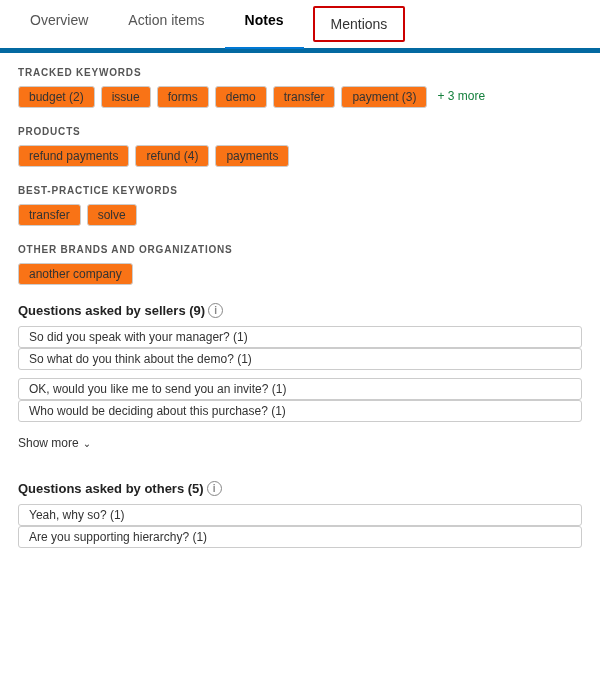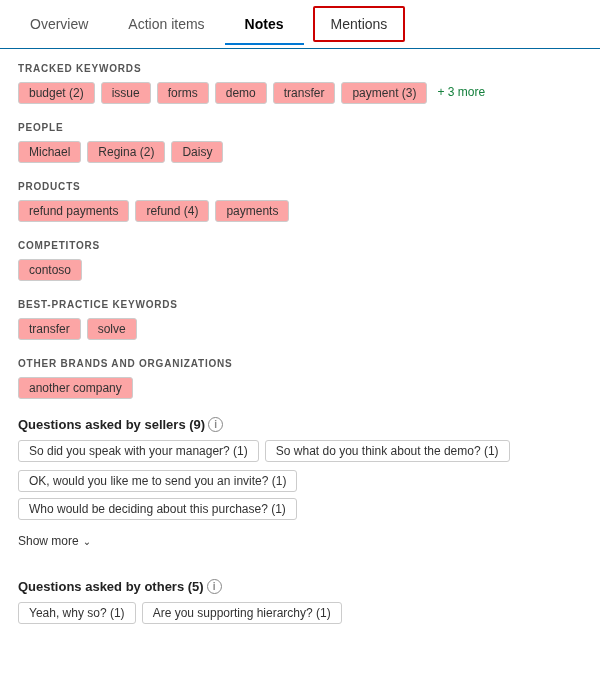--- a/index.html
+++ b/index.html
@@ -9,23 +9,22 @@
       color: #333;
       background: #fff;
       width: 600px;
       min-height: 679px;
       overflow-x: hidden;
     }
 
     
     .tab-bar {
       display: flex;
-      border-bottom: 1px solid #0369a1;
+      border-bottom: 5px solid #0369a1;
       padding: 0 10px;
-      align-items: center;
     }
     .tab {
       padding: 12px 20px;
       cursor: pointer;
       color: #555;
       font-size: 14px;
       position: relative;
       white-space: nowrap;
     }
     .tab.active {
@@ -75,21 +74,21 @@
       flex-wrap: wrap;
       gap: 6px;
     }
     .tag {
       border: 1px solid #ccc;
       border-radius: 3px;
       padding: 3px 10px;
       font-size: 12px;
       color: #333;
       cursor: pointer;
-      background: #fca5a5;
+      background: #f97316;
     }
     .tag.more-link {
       border: none;
       color: #15803d;
       padding: 3px 4px;
       cursor: pointer;
       background: none;
     }
 
     
@@ -114,22 +113,22 @@
       align-items: center;
       justify-content: center;
       font-size: 10px;
       color: #888;
       cursor: pointer;
       flex-shrink: 0;
     }
     .question-tags {
       display: flex;
       flex-wrap: wrap;
-      gap: 6px;
       margin-bottom: 8px;
+      flex-direction: column;
     }
     .question-tag {
       border: 1px solid #ccc;
       border-radius: 3px;
       padding: 3px 10px;
       font-size: 12px;
       color: #333;
       cursor: pointer;
       background: #fff;
     }
@@ -173,44 +172,30 @@
       <span class="tag">budget (2)</span>
       <span class="tag">issue</span>
       <span class="tag">forms</span>
       <span class="tag">demo</span>
       <span class="tag">transfer</span>
       <span class="tag">payment (3)</span>
       <span class="tag more-link">+ 3 more</span>
     </div>
   </div>
 
-  <div class="section">
-    <div class="section-title">PEOPLE</div>
-    <div class="tags">
-      <span class="tag">Michael</span>
-      <span class="tag">Regina (2)</span>
-      <span class="tag">Daisy</span>
-    </div>
-  </div>
 
   <div class="section">
     <div class="section-title">PRODUCTS</div>
     <div class="tags">
       <span class="tag">refund payments</span>
       <span class="tag">refund (4)</span>
       <span class="tag">payments</span>
     </div>
   </div>
 
-  <div class="section">
-    <div class="section-title">COMPETITORS</div>
-    <div class="tags">
-      <span class="tag">contoso</span>
-    </div>
-  </div>
 
   <div class="section">
     <div class="section-title">BEST-PRACTICE KEYWORDS</div>
     <div class="tags">
       <span class="tag">transfer</span>
       <span class="tag">solve</span>
     </div>
   </div>
 
   <div class="section">

